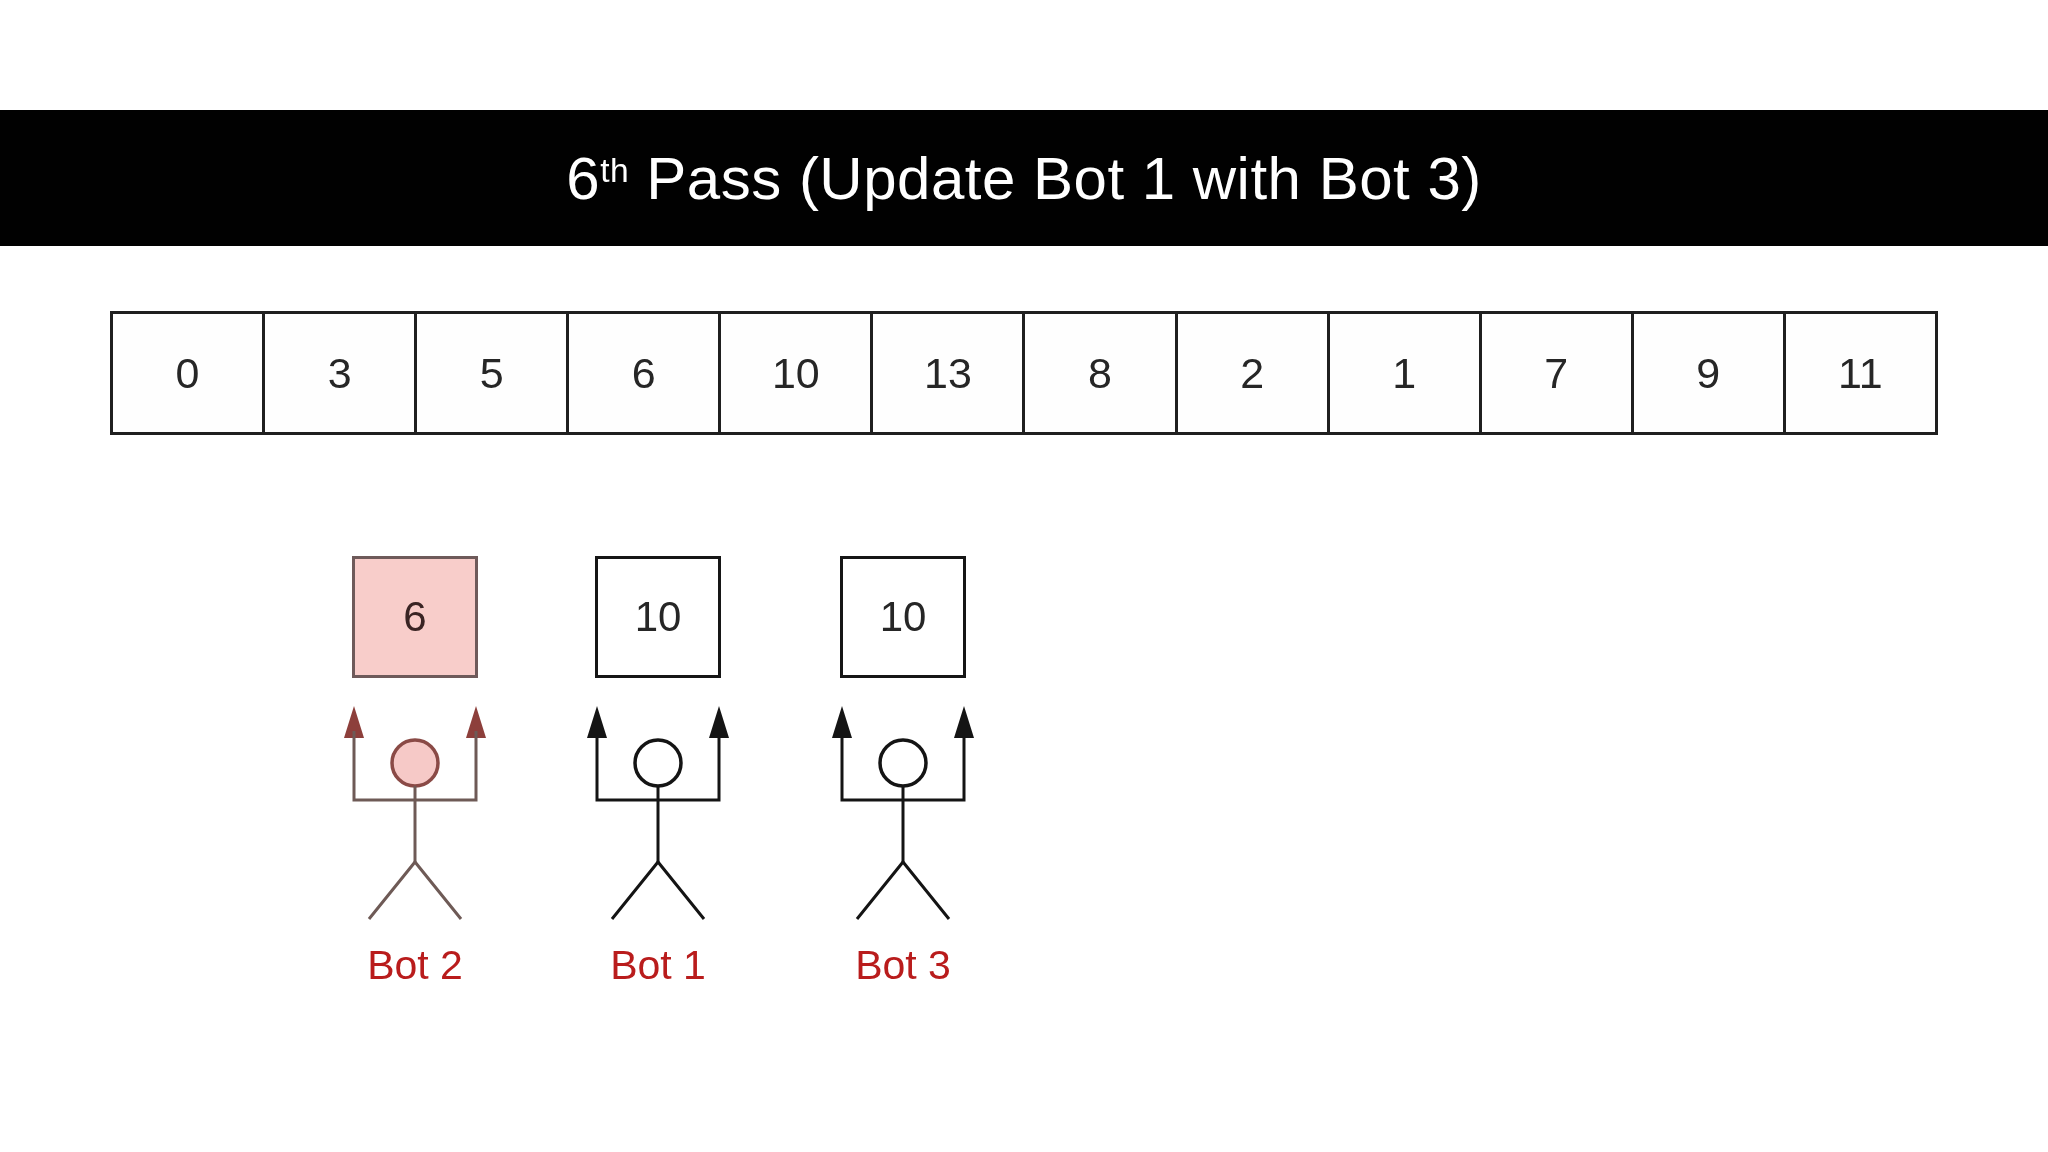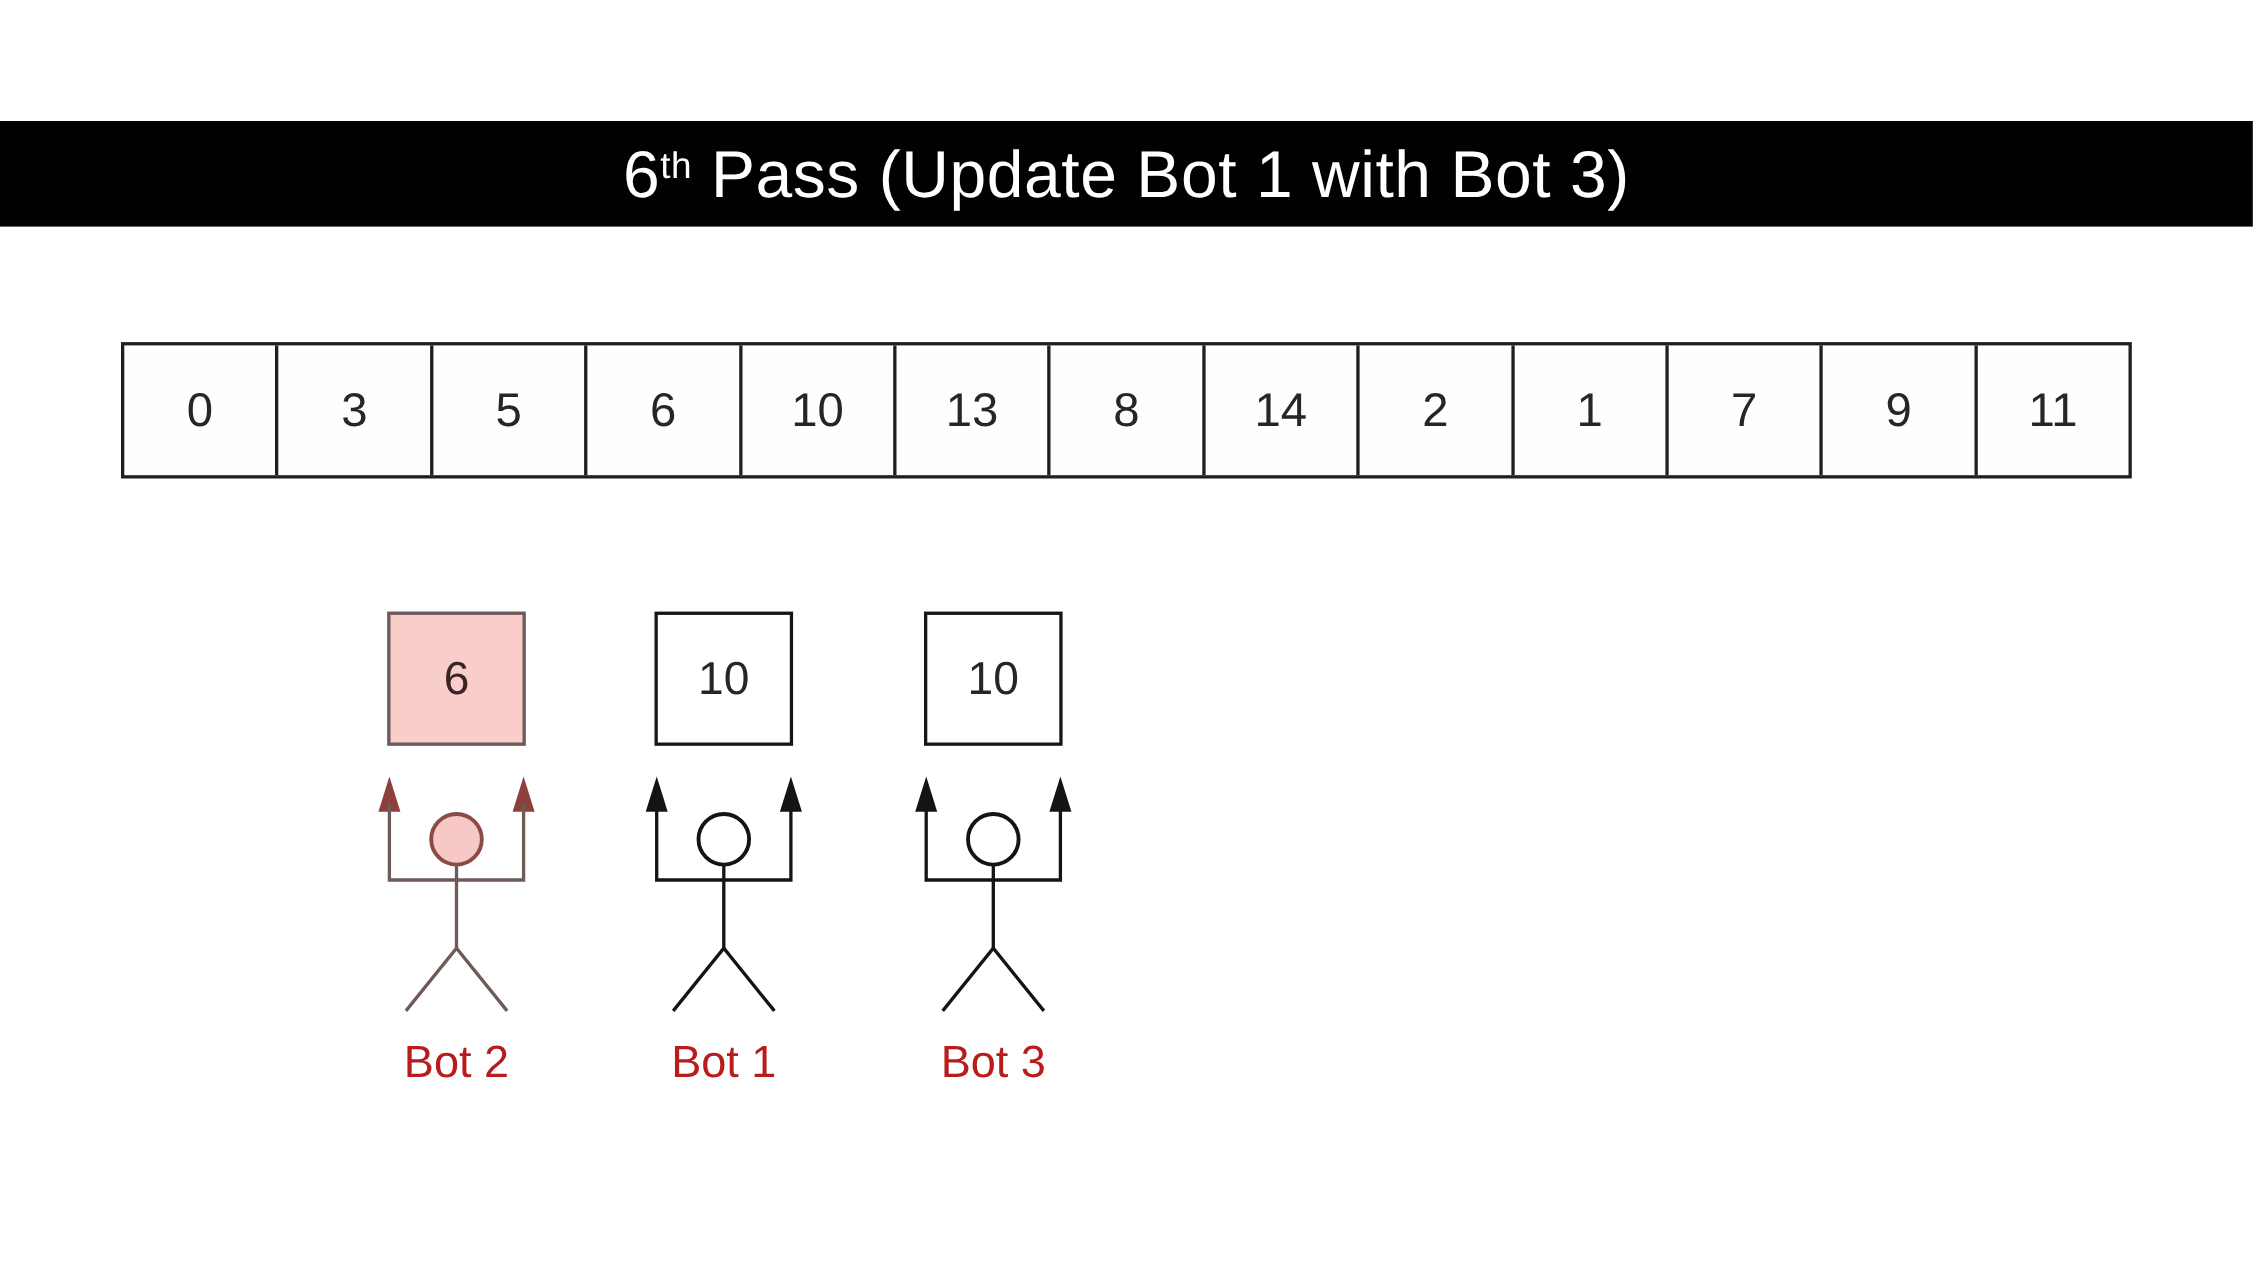--- a/index.html
+++ b/index.html
@@ -8,21 +8,21 @@
     background: #ffffff;
     font-family: "Liberation Sans", sans-serif;
     position: relative;
     overflow: hidden;
   }
   .page { position: absolute; inset: 0; background: #ffffff; }
 
   
   .title-bar {
     position: absolute; left: 0; top: 110px;
-    width: 100%; height: 96px;
+    width: 100%; height: 136px;
     background: #010101;
     display: flex; align-items: center; justify-content: center;
   }
   .title-text {
     color: #ffffff; font-size: 60px; font-weight: 400;
     letter-spacing: 0.5px; white-space: pre;
   }
   .title-text sup {
     font-size: 0.56em;
     vertical-align: baseline;
@@ -113,23 +113,20 @@
     <div class="array-cell">
         <span>10</span>
       </div>
     <div class="array-cell">
         <span>13</span>
       </div>
     <div class="array-cell">
         <span>8</span>
       </div>
     <div class="array-cell">
-        <span>14</span>
-      </div>
-    <div class="array-cell">
         <span>2</span>
       </div>
     <div class="array-cell">
         <span>1</span>
       </div>
     <div class="array-cell">
         <span>7</span>
       </div>
     <div class="array-cell">
         <span>9</span>

